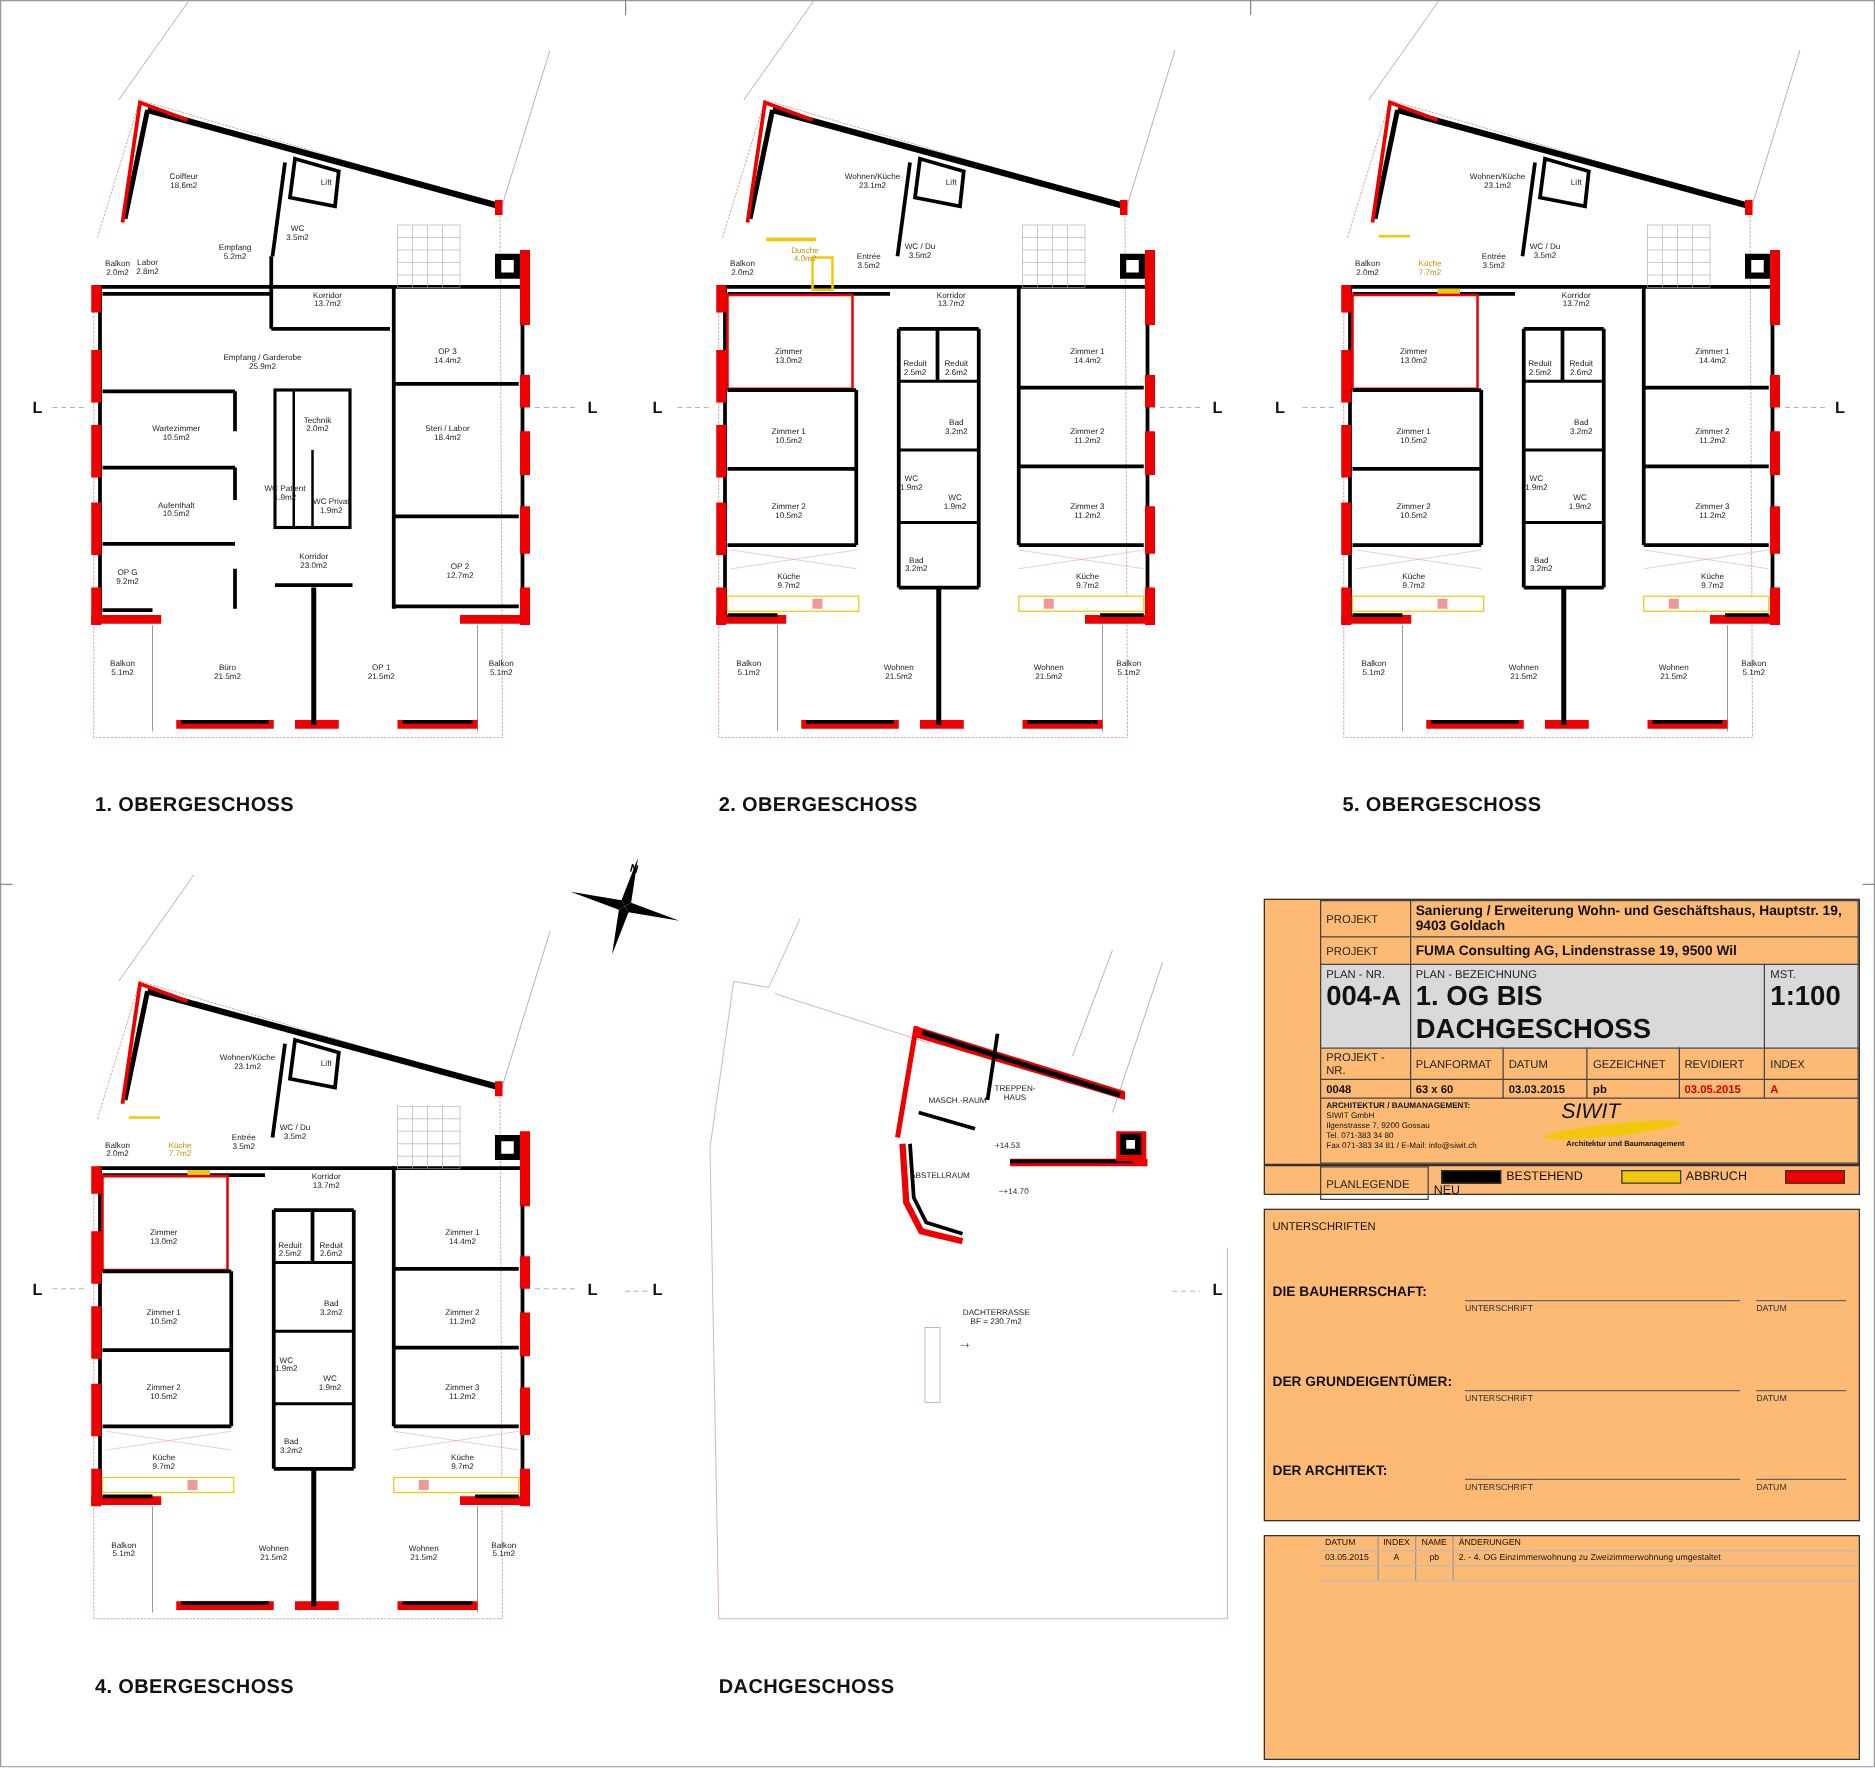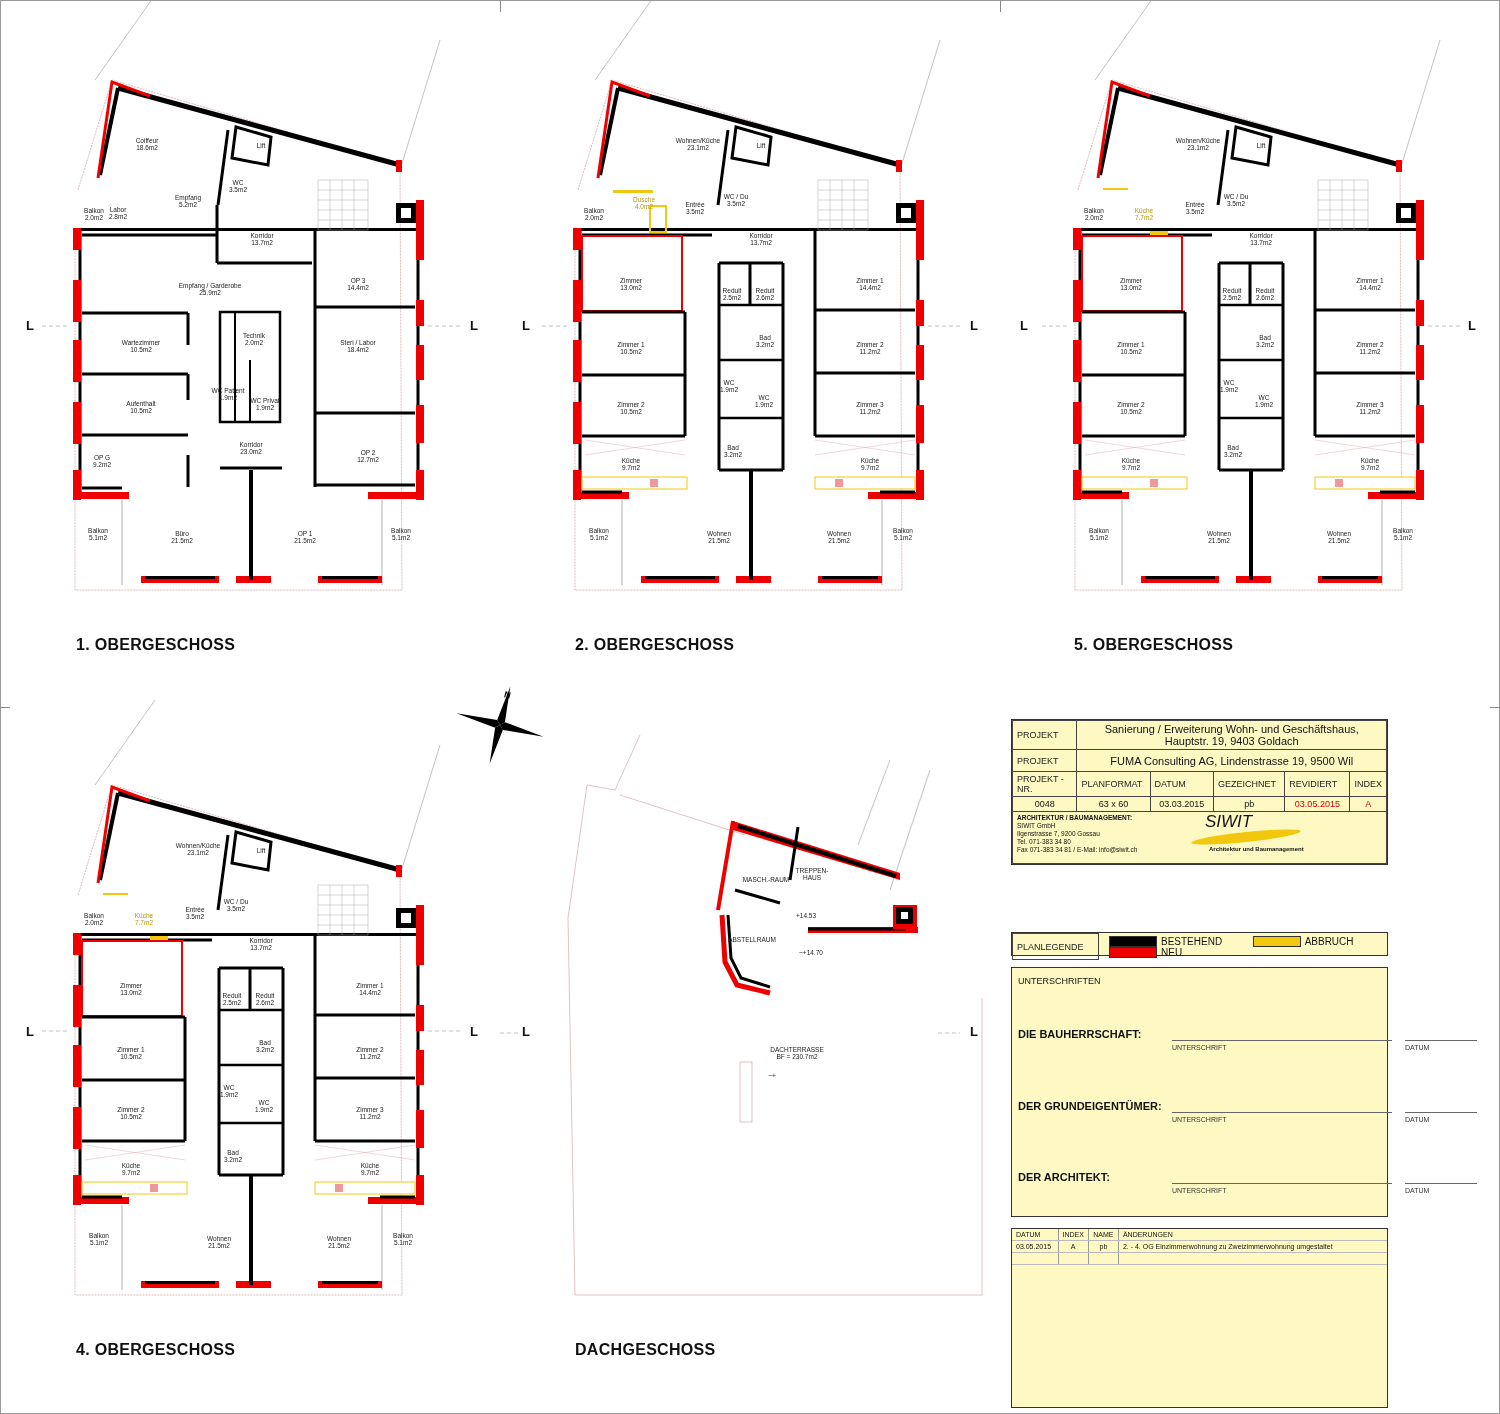--- a/index.html
+++ b/index.html
@@ -2,25 +2,25 @@
 <html><head>
 <meta charset="utf-8">
 <style>
   * { box-sizing: border-box; margin: 0; padding: 0; }
   body { width: 1500px; height: 1414px; background: #fff; position: relative; overflow: hidden;
          font-family: "Liberation Sans", sans-serif; color: #111; }
   .sheet-border { position: absolute; left: 0; top: 0; width: 1500px; height: 1414px; border: 1px solid #999; }
   .fold { position: absolute; background: #888; }
   svg.plans { position: absolute; left: 0; top: 0; }
   .floor-title { position: absolute; font-weight: bold; font-size: 16px; letter-spacing: 0.3px; text-align: right; }
-  .tb { position: absolute; left: 1011px; width: 377px; border: 1.5px solid #333; background: #fef9c3; font-size: 9px; }
+  .tb { position: absolute; left: 1011px; width: 477px; border: 1.5px solid #333; background: #fdba74; font-size: 9px; padding-left: 44px; }
   .tb table { width: 100%; border-collapse: collapse; }
   .tb td { border: 1px solid #444; padding: 2px 4px; vertical-align: middle; }
   .lbl { font-size: 9px; color: #222; }
-  .val { font-weight: normal; font-size: 11px; text-align: center; }
+  .val { font-weight: bold; font-size: 11px; }
   .big { font-weight: bold; font-size: 22px; }
   .grey td { background: #d9d9d9; }
   .red { color: #d10000; }
   .sw { display: inline-block; width: 48px; height: 11px; vertical-align: middle; margin: 0 4px 0 6px; border: 1px solid #333; }
   .legend-lbl { font-size: 10px; margin-right: 22px; vertical-align: middle; }
   .sig-line { position: absolute; border-top: 1px solid #666; font-size: 7px; padding-top: 3px; color: #333; }
   .sig-head { position: absolute; left: 6px; font-weight: bold; font-size: 11px; }
   .rev td { font-size: 7px; border: none; border-right: 1px solid #999; border-bottom: 1px solid #bbb; padding: 2px 4px; }
   .rm text { font-size: 6.5px; }
 </style>
@@ -344,20 +344,34 @@
   <table>
     <tbody>
         <tr style="height:24px">
       <td class="lbl" style="width:86px">PROJEKT</td>
       <td colspan="5" class="val">Sanierung / Erweiterung Wohn- und Geschäftshaus, Hauptstr. 19, 9403 Goldach</td>
     </tr>
     <tr style="height:22px">
       <td class="lbl">PROJEKT</td>
       <td colspan="5" class="val">FUMA Consulting AG, Lindenstrasse 19, 9500 Wil</td>
     </tr>
+    <tr class="grey" style="height:46px">
+      <td style="vertical-align:top">
+            <div class="lbl">PLAN - NR.</div>
+            <div class="big">004-A</div>
+          </td>
+      <td colspan="4" style="vertical-align:top">
+            <div class="lbl">PLAN - BEZEICHNUNG</div>
+            <div class="big">1. OG BIS DACHGESCHOSS</div>
+          </td>
+      <td style="vertical-align:top;width:82px">
+            <div class="lbl">MST.</div>
+            <div class="big">1:100</div>
+          </td>
+    </tr>
     <tr style="height:12px">
       <td class="lbl">PROJEKT - NR.</td>
       <td class="lbl" style="width:78px">PLANFORMAT</td>
       <td class="lbl" style="width:78px">DATUM</td>
       <td class="lbl" style="width:78px">GEZEICHNET</td>
       <td class="lbl" style="width:78px">REVIDIERT</td>
       <td class="lbl">INDEX</td>
     </tr>
     <tr style="height:13px">
       <td class="val" style="font-size:9px">0048</td>

